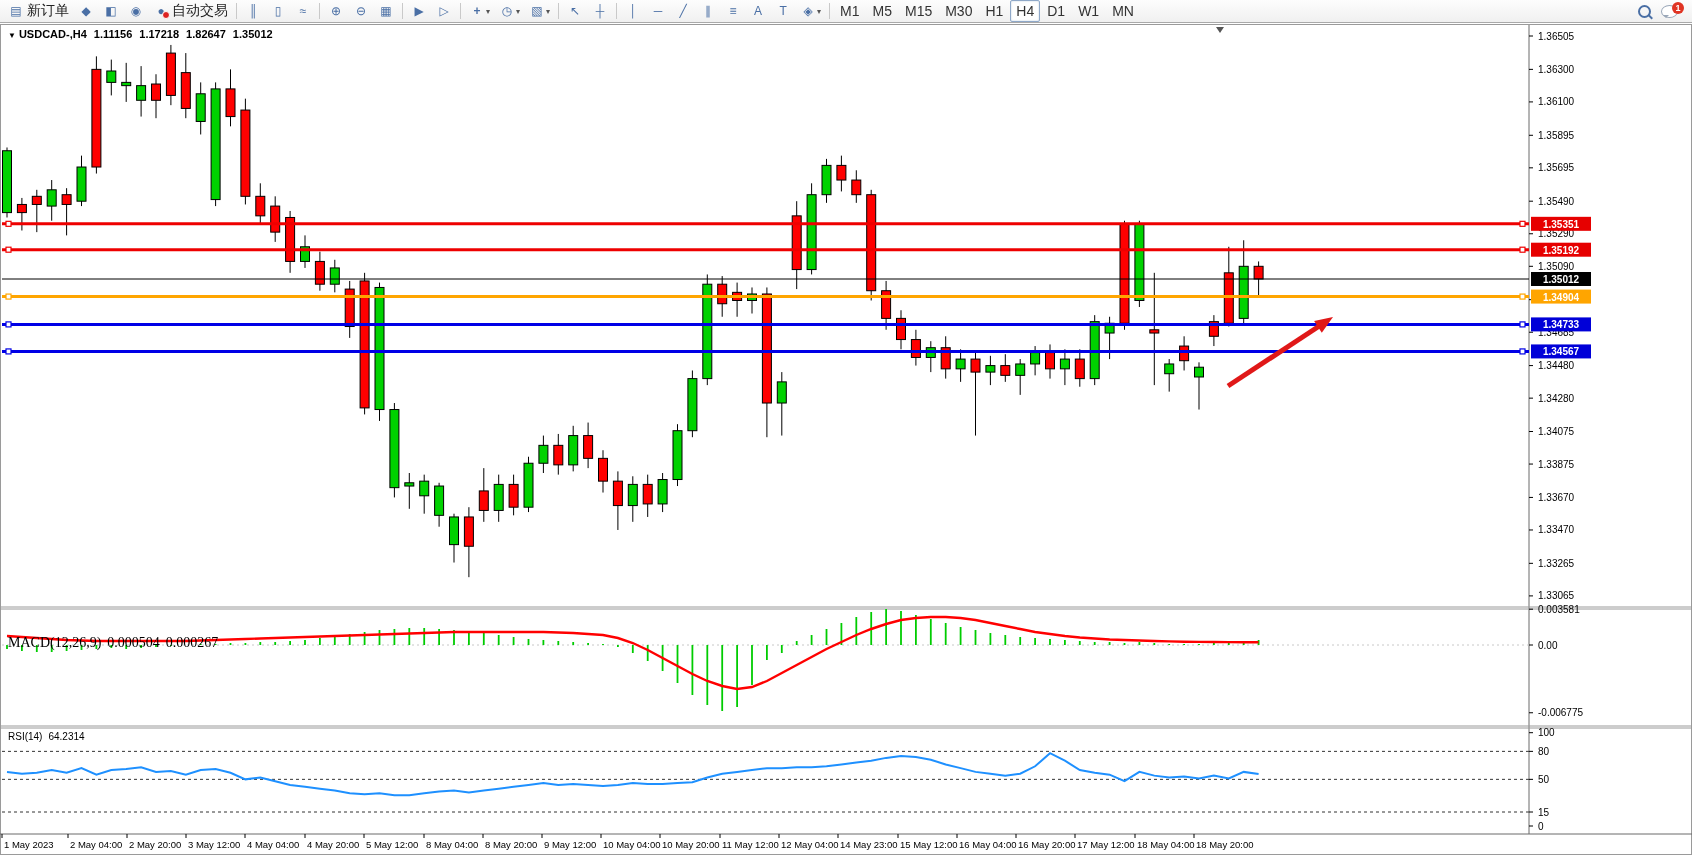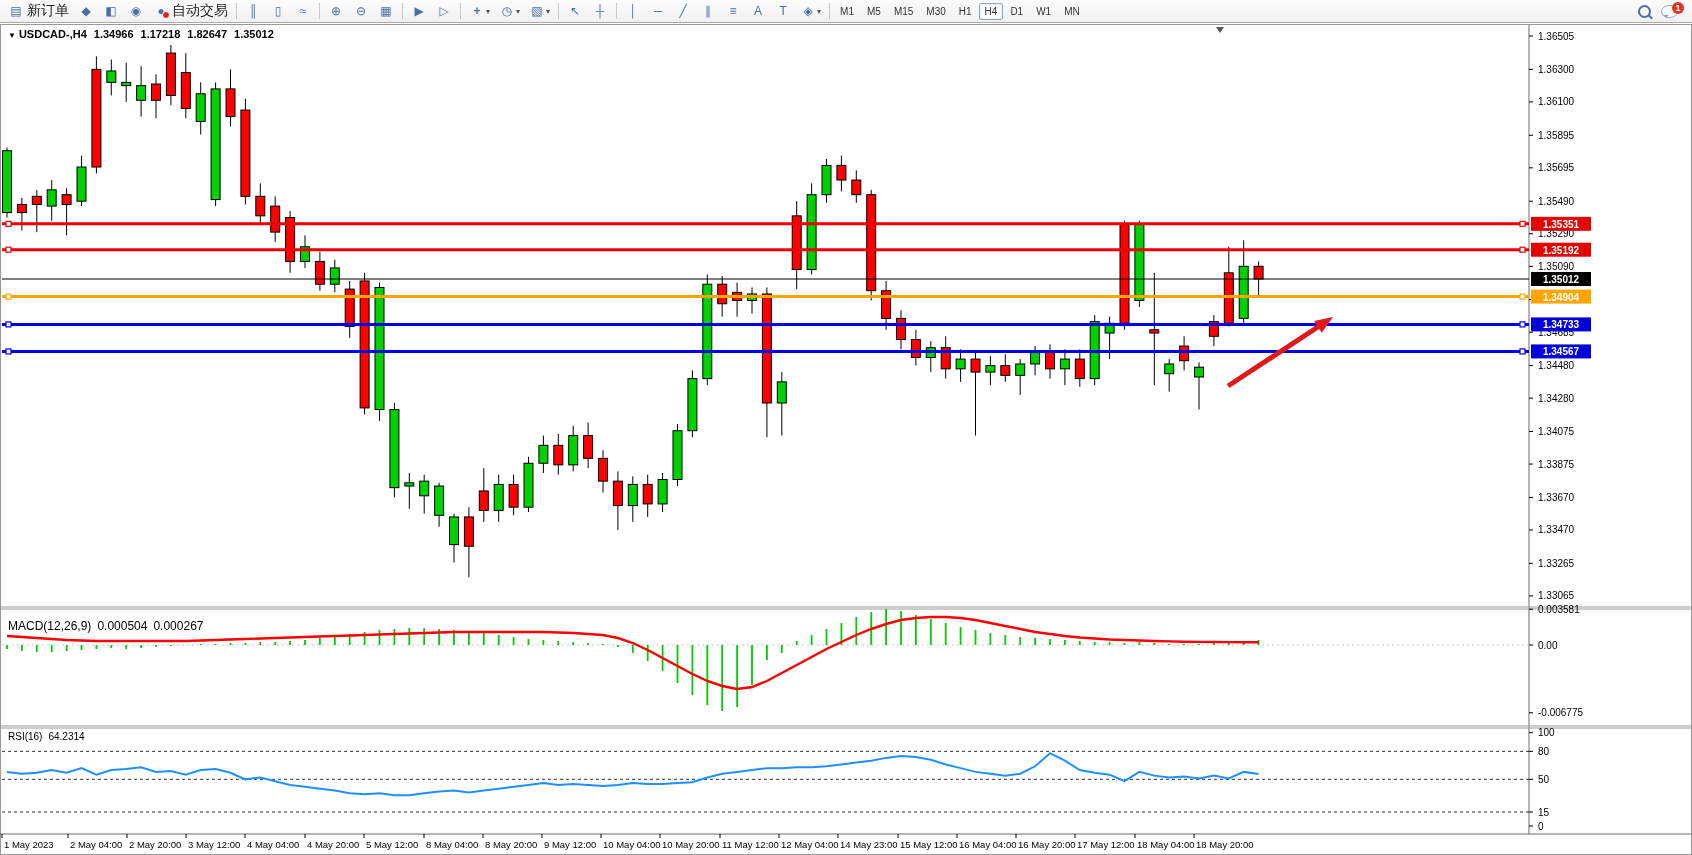--- a/index.html
+++ b/index.html
@@ -5,21 +5,21 @@
   html,body{margin:0;padding:0;background:#fff;font-family:"Liberation Sans",sans-serif;}
   #app{position:relative;width:1692px;height:855px;overflow:hidden;background:#fff;}
   
   #toolbar{position:absolute;left:0;top:0;width:1692px;height:23px;background:linear-gradient(#fdfdfd,#f0f0f0);
     border-bottom:1px solid #a9a9a9;display:flex;align-items:center;padding:0 4px;box-sizing:border-box;gap:1px;z-index:5;}
   .tbtn{display:inline-flex;align-items:center;gap:3px;height:19px;padding:0 3px;border:1px solid transparent;border-radius:2px;cursor:default;}
   .tbtn .ic{font-size:12px;line-height:16px;width:16px;text-align:center;color:#4a6fa5;position:relative;font-style:normal;}
   .tbtn b{font-size:14px;font-weight:400;color:#222;white-space:nowrap;}
   .sep{width:1px;height:16px;background:#c9c9c9;margin:0 3px;flex:none;}
   .drop{font-size:8px;color:#555;margin-left:-2px;}
-  .tf{font-size:10px;color:#333;padding:2px 5px;border:1px solid transparent;border-radius:2px;text-align:right;}
+  .tf{font-size:14px;color:#333;padding:2px 5px;border:1px solid transparent;border-radius:2px;text-align:right;}
   .tf.active{background:#fff;border-color:#8fa8c8;box-shadow:inset 0 0 2px #bcd;}
   #tb-right{margin-left:auto;display:flex;align-items:center;gap:10px;padding-right:10px;}
   .ic-search{width:9px;height:9px;border:2px solid #4a6fa5;border-radius:50%;position:relative;display:inline-block;}
   .ic-search::after{content:"";position:absolute;width:5px;height:2px;background:#4a6fa5;transform:rotate(45deg);left:8px;top:9px;}
   .bubble{position:relative;width:15px;height:11px;border:1.5px solid #9aa7b8;border-radius:50%;background:#fff;display:inline-block;}
   .bubble::after{content:"";position:absolute;left:1px;bottom:-4px;border:3px solid transparent;border-top-color:#9aa7b8;}
   .badge{position:absolute;top:-4px;right:-7px;background:#e03423;color:#fff;font-size:9px;font-weight:700;
     border-radius:50%;width:12px;height:12px;line-height:12px;text-align:center;}
   [data-name="new-order-icon"]{color:#3f9b3f;}
   [data-name="funds-icon"]{color:#d9a62e;}
@@ -29,21 +29,21 @@
   [data-name="auto-trading-icon"]::after{content:"";position:absolute;right:-1px;bottom:0;width:6px;height:6px;border-radius:50%;background:#d22;border:1px solid #fff;}
   [data-name="indicators-icon"]{color:#2a8a2a;font-weight:700;}
   [data-name="cursor-icon"]{color:#222;}
   
   #chart-area{position:absolute;left:0;top:23px;width:1692px;height:832px;}
   svg{position:absolute;left:0;top:0;}
   .ovl{position:absolute;z-index:3;white-space:nowrap;color:#000;}
   #symline{left:8px;top:5px;font-size:11px;font-weight:700;}
   #symline .num{font-weight:700;margin-left:7px;}
   #oct{font-size:8px;margin-right:3px;cursor:pointer;}
-  #macdlab{left:8px;top:596px;font-size:12px;}
+  #macdlab{left:8px;top:612px;font-size:14px;font-family:Liberation Serif, serif;}
   #rsilab{left:8px;top:708px;font-size:10px;}
   .lab-val{margin-left:6px;}
 </style>
 </head>
 <body>
 
 <div id="app" data-name="mt4-window">
   <div id="toolbar" data-name="main-toolbar">
       <span class="tbtn" data-name="new-order-button">
         <i class="ic" data-name="new-order-icon">▤</i>
@@ -542,22 +542,22 @@
         <line x1="1016" y1="834" x2="1016" y2="838" stroke="#000"></line>
         <text x="1018" y="848" font-size="9.5" font-family="Liberation Sans" fill="#000">16 May 20:00</text>
         <line x1="1075" y1="834" x2="1075" y2="838" stroke="#000"></line>
         <text x="1077" y="848" font-size="9.5" font-family="Liberation Sans" fill="#000">17 May 12:00</text>
         <line x1="1135" y1="834" x2="1135" y2="838" stroke="#000"></line>
         <text x="1137" y="848" font-size="9.5" font-family="Liberation Sans" fill="#000">18 May 04:00</text>
         <line x1="1194" y1="834" x2="1194" y2="838" stroke="#000"></line>
         <text x="1196" y="848" font-size="9.5" font-family="Liberation Sans" fill="#000">18 May 20:00</text>
       </svg>
     <div class="ovl" id="symline" data-name="symbol-ohlc-line">
-      <span id="oct" data-name="one-click-trading-toggle">▼</span><span data-name="symbol-label">USDCAD-,H4</span><span class="num" data-name="open-value">1.34966</span><span class="num" data-name="high-value">1.17218</span><span class="num" data-name="low-value">1.82647</span><span class="num" data-name="close-value">1.35012</span>
+      <span id="oct" data-name="one-click-trading-toggle">▼</span><span data-name="symbol-label">USDCAD-,H4</span><span class="num" data-name="open-value">1.11156</span><span class="num" data-name="high-value">1.17218</span><span class="num" data-name="low-value">1.82647</span><span class="num" data-name="close-value">1.35012</span>
     </div>
     <div class="ovl" id="macdlab" data-name="macd-indicator-label">
       <span>MACD(12,26,9)</span><span class="lab-val" data-name="macd-main-value">0.000504</span><span class="lab-val" data-name="macd-signal-value">0.000267</span>
     </div>
     <div class="ovl" id="rsilab" data-name="rsi-indicator-label">
-      <span>RSI(16)</span><span class="lab-val" data-name="rsi-value">64.2314</span>
+      <span>RSI(14)</span><span class="lab-val" data-name="rsi-value">64.2314</span>
     </div>
   </div>
 </div>
 
 </body></html>

